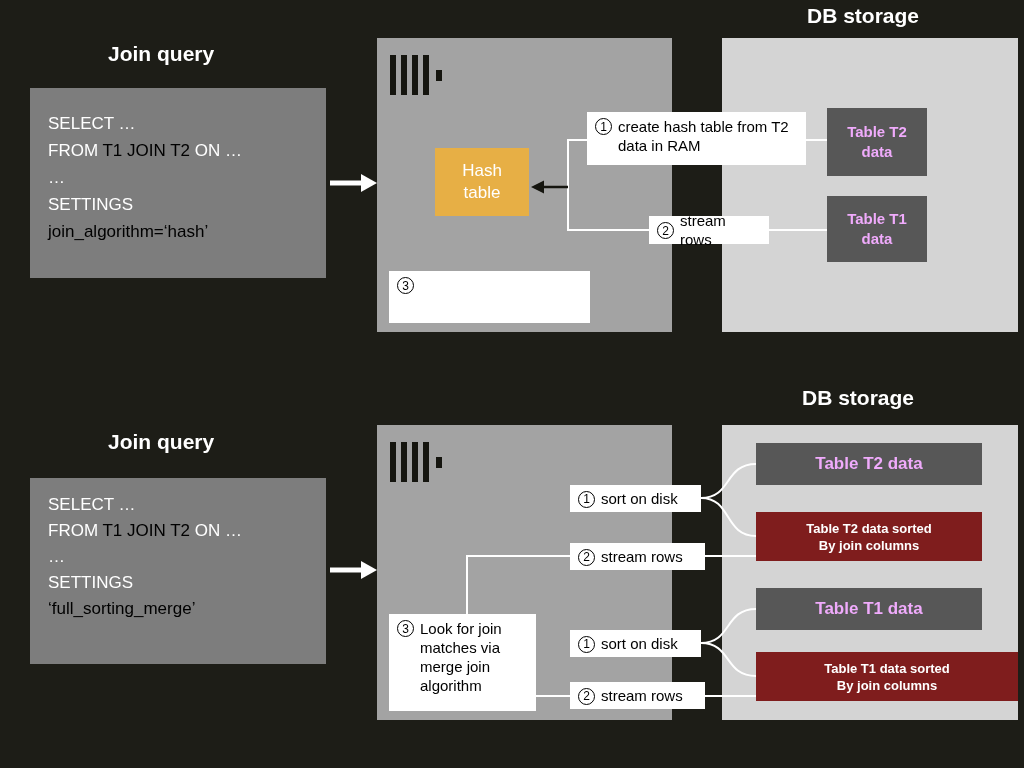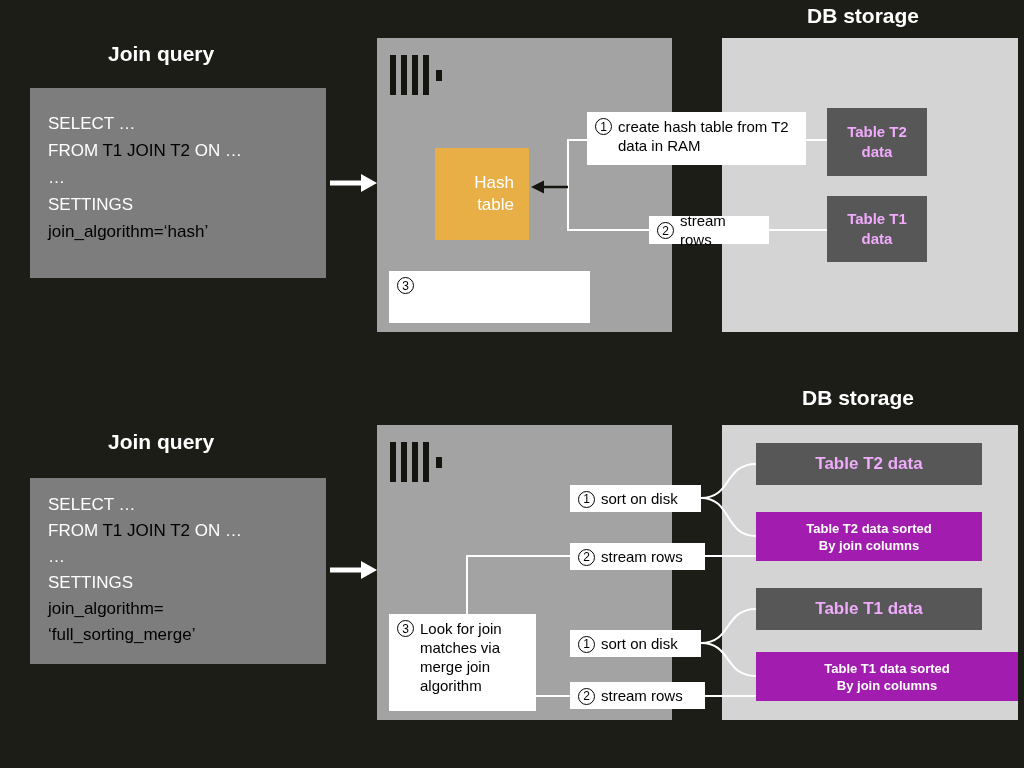--- a/index.html
+++ b/index.html
@@ -33,21 +33,21 @@
 
   .dark-table {
     position:absolute; background:#575757; color:#f0abfc; font-weight:700;
     display:flex; align-items:center; justify-content:center; text-align:center;
     box-sizing:border-box; line-height:20px;
   }
   .dark-table.small { font-size:15px; padding:0 10px; }
   .dark-table.wide  { font-size:17px; }
 
   .orange-table {
-    position:absolute; background:#a21caf; color:#ffffff; font-weight:700;
+    position:absolute; background:#7f1d1d; color:#ffffff; font-weight:700;
     display:flex; flex-direction:column; align-items:center; justify-content:center;
     text-align:center; font-size:13px; line-height:17px; box-sizing:border-box;
   }
 
   .step-label {
     position:absolute; background:#ffffff; color:#000000; box-sizing:border-box;
     font-size:15px; line-height:19px; display:flex; gap:6px; padding:5px 8px; z-index:2;
   }
   .step-label.single { align-items:center; padding:3px 8px; }
   .step-label.multi  { align-items:flex-start; }
@@ -78,21 +78,21 @@
 
   <div class="server-box" style="left:365px; top:38px; width:295px; height:294px;"></div>
   <div class="logo" style="left:378px; top:55px;">
     <div class="bar"></div>
     <div class="bar"></div>
     <div class="bar"></div>
     <div class="bar"></div>
     <div class="dot"></div>
   </div>
 
-  <div class="hash-box" style="left:423px; top:148px; width:94px; height:92px;text-align:right;">
+  <div class="hash-box" style="left:423px; top:148px; width:94px; height:68px;">
     <span>Hash table</span>
   </div>
 
   <div class="db-box" style="left:710px; top:38px; width:296px; height:294px;"></div>
   <div class="dark-table small" style="left:815px; top:108px; width:100px; height:68px;">
     <span>Table T2 data</span>
   </div>
   <div class="dark-table small" style="left:815px; top:196px; width:100px; height:66px;">
     <span>Table T1 data</span>
   </div>
@@ -124,21 +124,20 @@
   </div>
 
   <div class="title" style="left:790px; top:386px;">DB storage</div>
   <div class="title" style="left:96px; top:430px;">Join query</div>
 
   <div class="query-box" style="left:18px; top:478px; width:296px; height:186px; padding-top:14px; line-height:26px;">
     <div class="query-line">SELECT …</div>
     <div class="query-line"><span>FROM </span><span class="accent">T1 JOIN T2</span><span> ON …</span></div>
     <div class="query-line">…</div>
     <div class="query-line">SETTINGS</div>
-    <div class="query-line accent">join_algorithm=</div>
     <div class="query-line accent">‘full_sorting_merge’</div>
   </div>
 
   <div class="server-box" style="left:365px; top:425px; width:295px; height:295px;"></div>
   <div class="logo" style="left:378px; top:442px;">
     <div class="bar"></div>
     <div class="bar"></div>
     <div class="bar"></div>
     <div class="bar"></div>
     <div class="dot"></div>

